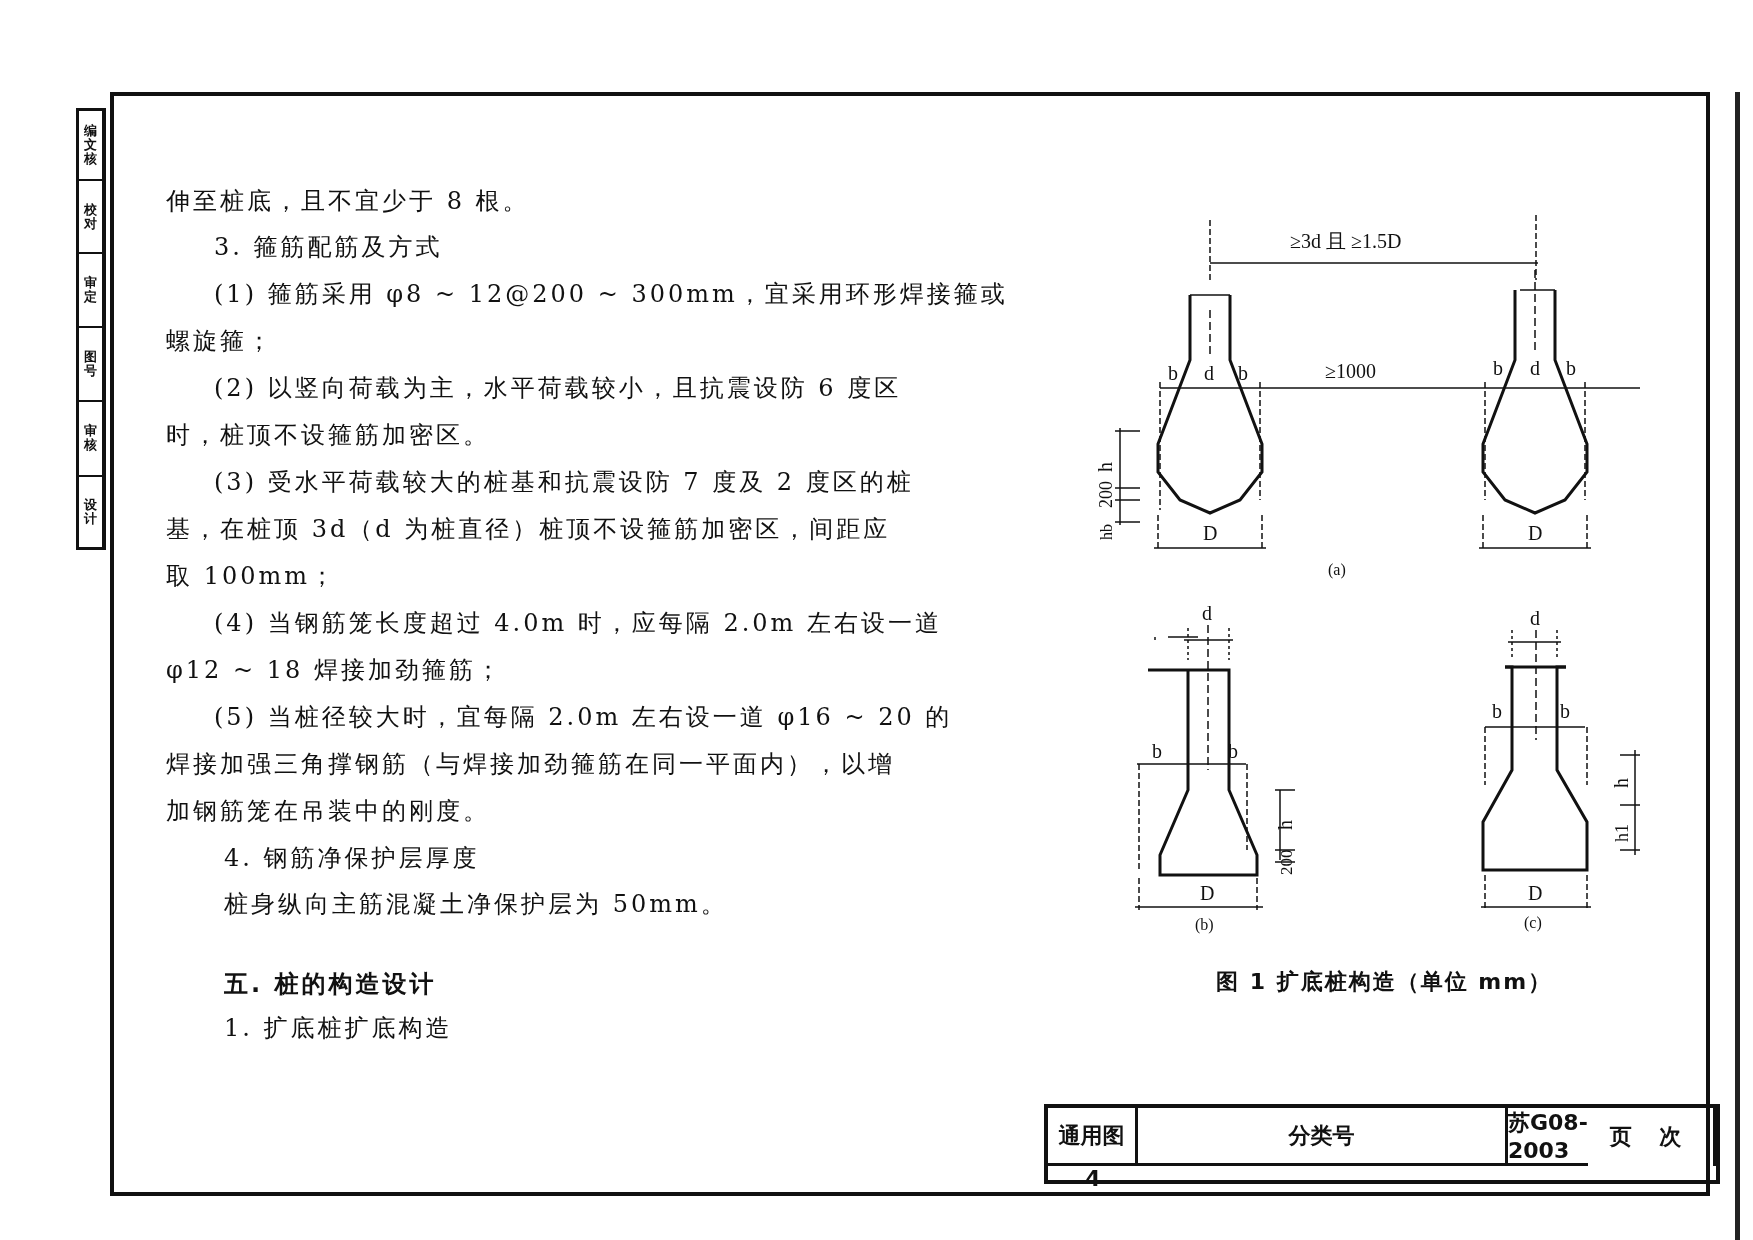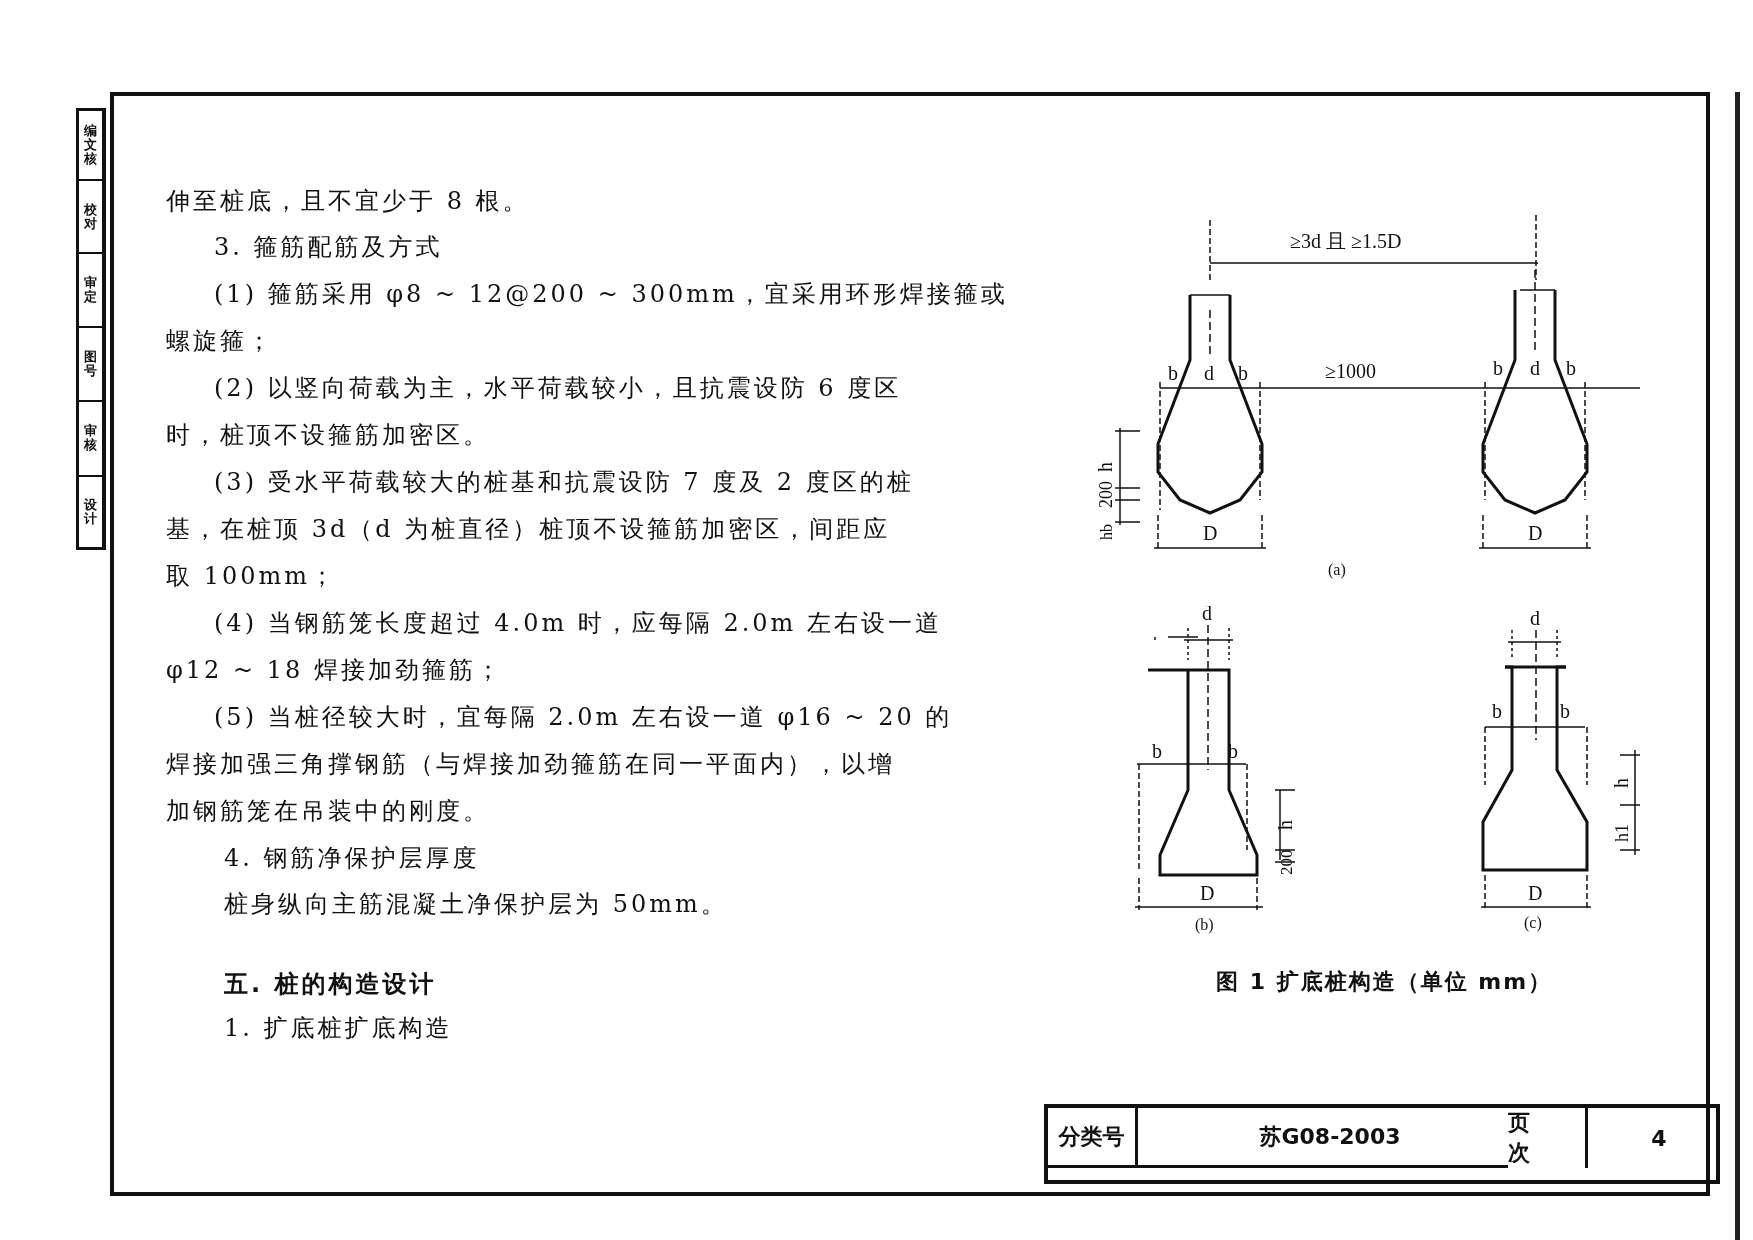--- a/index.html
+++ b/index.html
@@ -11,21 +11,21 @@
   .side-cell:last-child{border-bottom:none;}
   .text-col{position:absolute;left:166px;top:185px;width:730px;font-size:24px;}
   .line{position:absolute;white-space:nowrap;letter-spacing:3px;}
   .bold{font-weight:bold;font-family:"DejaVu Sans","Liberation Sans",sans-serif;}
   .figure{position:absolute;left:1080px;top:210px;width:560px;height:800px;}
   .caption{position:absolute;left:1216px;top:967px;font-size:22px;font-weight:bold;letter-spacing:2px;font-family:"DejaVu Sans","Liberation Sans",sans-serif;white-space:nowrap;}
   .title-block{position:absolute;left:1044px;top:1104px;width:676px;height:80px;border:4px solid #111;box-sizing:border-box;display:grid;grid-template-columns:90px 370px 80px auto;grid-template-rows:1fr 1fr;}
   .tb{border-right:3px solid #111;display:flex;align-items:center;justify-content:center;font-size:22px;font-weight:bold;font-family:"DejaVu Sans","Liberation Sans",sans-serif;}
   .tb.r1{border-bottom:3px solid #111;}
   .tb.main{grid-row:1 / span 2;font-size:24px;letter-spacing:4px;}
-  .tb.last{border-right:none;padding-left:14px;}
+  .tb.last{border-right:none;}
   .tb.year{font-weight:normal;font-family:"Liberation Sans",sans-serif;font-size:24px;}
   svg text{font-family:"Liberation Serif","DejaVu Serif",serif;}
 </style>
 </head>
 <body>
 
 <div class="right-edge"></div>
 
 <div class="side-strip" style="display:flex;flex-direction:column;">
   <div class="side-cell" style="height:70px">
@@ -177,17 +177,18 @@
     <text x="448" y="690">D</text>
     <text x="0" y="0" transform="translate(548,578) rotate(-90)">h</text>
     <text x="0" y="0" transform="translate(548,632) rotate(-90)" font-size="18">h1</text>
     <text x="444" y="718" font-size="16">(c)</text>
   </g>
 </svg>
 
 <div class="caption">图 1   扩底桩构造（单位 mm）</div>
 
 <div class="title-block">
+  <div class="tb r1">通用图</div>
   <div class="tb r1">分类号</div>
   <div class="tb r1 last">苏G08-2003</div>
   <div class="tb" style="letter-spacing:10px">页 次</div>
   <div class="tb last">4</div>
 </div>
 
 </body></html>

